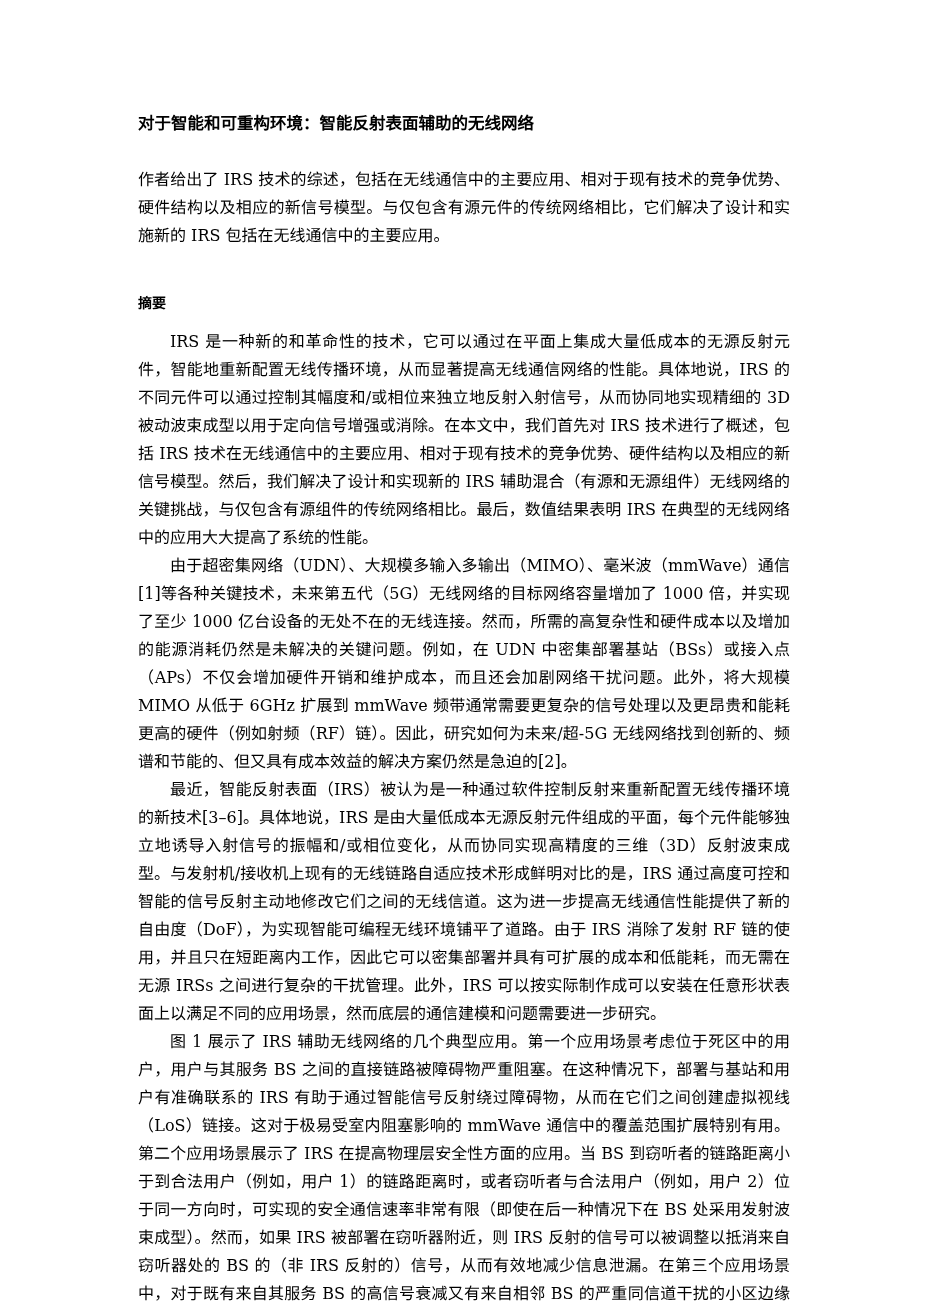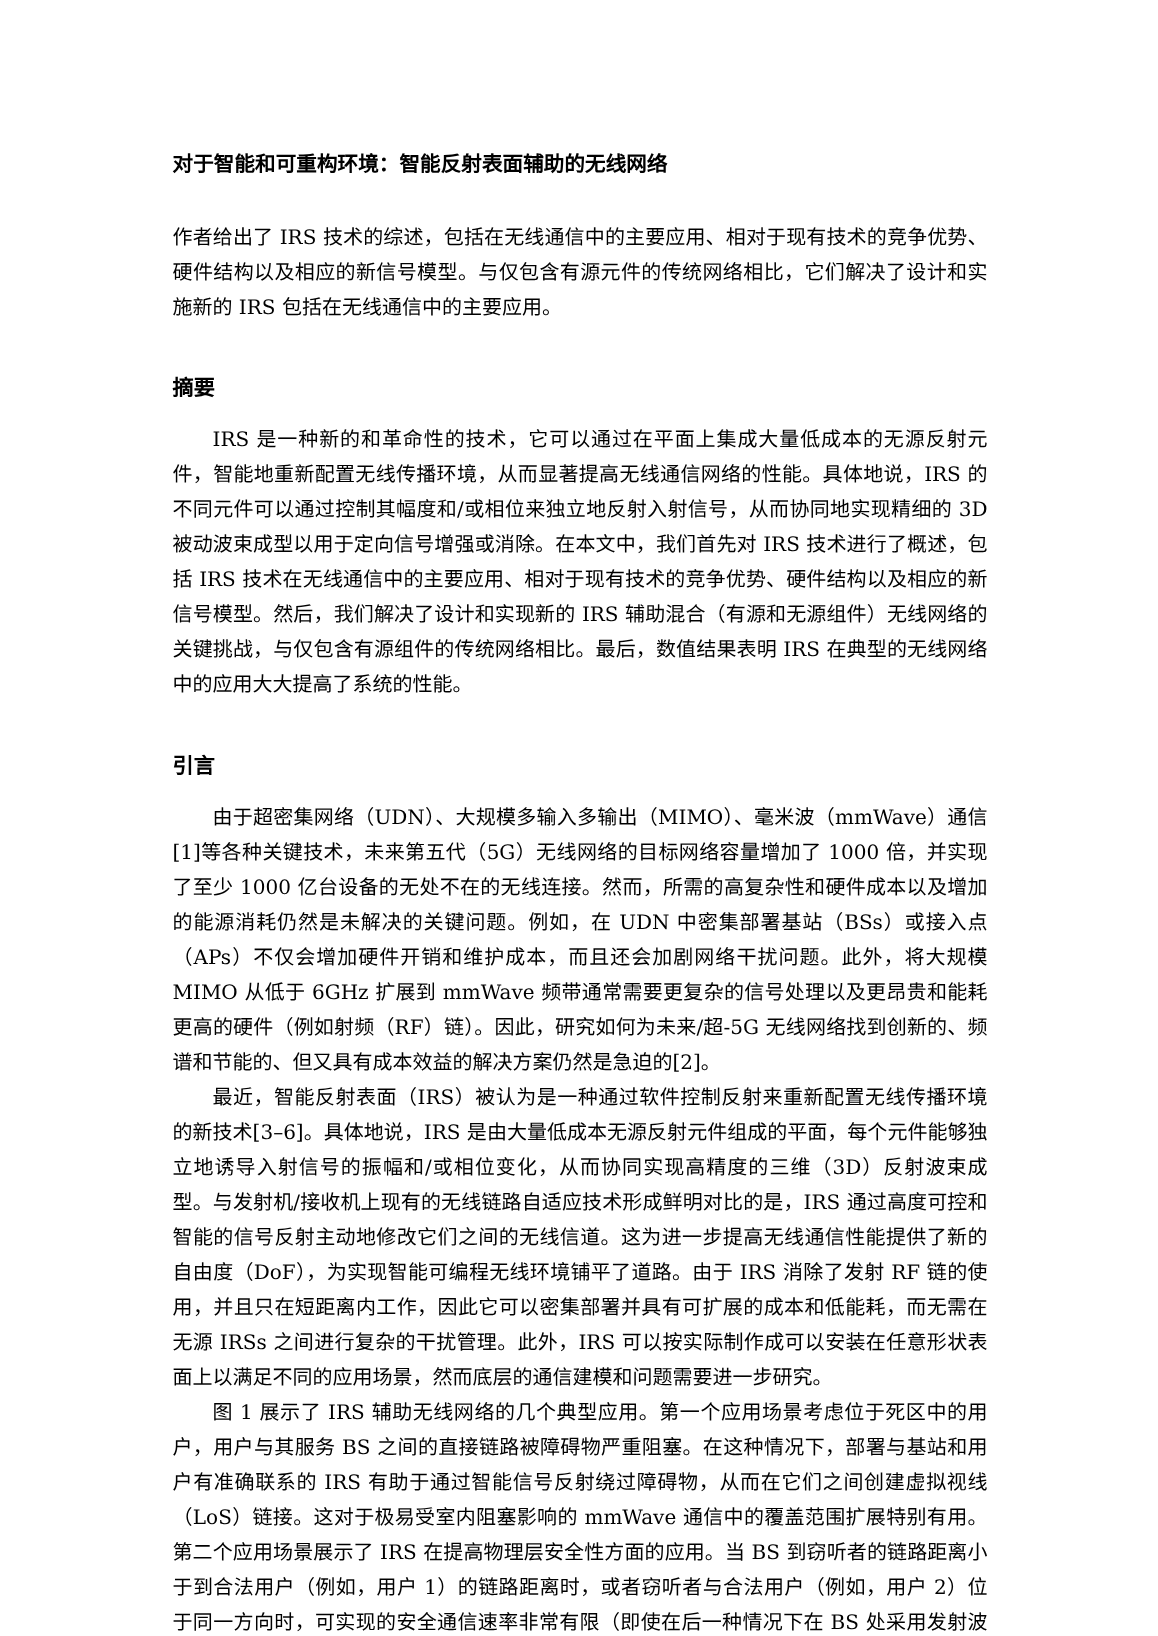--- a/index.html
+++ b/index.html
@@ -13,33 +13,33 @@
     min-height: 1309px;
     background: #ffffff;
     box-sizing: border-box;
     padding: 104px 136px 80px 138px;
     color: #000000;
     font-family: "DejaVu Serif", "Liberation Serif", serif;
     font-size: 16px;
     line-height: 28px;
   }
   .title {
-    font-family: Liberation Mono, monospace;
+    font-family: Liberation Sans, sans-serif;
     font-size: 16.5px;
     font-weight: bold;
     line-height: 22px;
-    margin: 18px 0 32px 0;
+    margin: 8px 0 32px 0;
   }
   .lead {
     margin: 0;
     text-align: justify;
   }
   .heading {
-    font-family: Liberation Mono, monospace;
-    font-size: 17px;
+    font-family: Liberation Sans, sans-serif;
+    font-size: 14px;
     font-weight: bold;
     line-height: 22px;
     margin: 42px 0 14px 0;
   }
   .para {
     margin: 0;
     text-align: justify;
     text-indent: 2em;
   }
 </style>
@@ -49,21 +49,20 @@
 <div class="sheet">
 
   <h1 class="title">对于智能和可重构环境：智能反射表面辅助的无线网络</h1>
 
   <p class="lead">作者给出了 IRS 技术的综述，包括在无线通信中的主要应用、相对于现有技术的竞争优势、硬件结构以及相应的新信号模型。与仅包含有源元件的传统网络相比，它们解决了设计和实施新的 IRS 包括在无线通信中的主要应用。</p>
 
   <h2 class="heading">摘要</h2>
 
   <p class="para">IRS 是一种新的和革命性的技术，它可以通过在平面上集成大量低成本的无源反射元件，智能地重新配置无线传播环境，从而显著提高无线通信网络的性能。具体地说，IRS 的不同元件可以通过控制其幅度和/或相位来独立地反射入射信号，从而协同地实现精细的 3D 被动波束成型以用于定向信号增强或消除。在本文中，我们首先对 IRS 技术进行了概述，包括 IRS 技术在无线通信中的主要应用、相对于现有技术的竞争优势、硬件结构以及相应的新信号模型。然后，我们解决了设计和实现新的 IRS 辅助混合（有源和无源组件）无线网络的关键挑战，与仅包含有源组件的传统网络相比。最后，数值结果表明 IRS 在典型的无线网络中的应用大大提高了系统的性能。</p>
 
-  <h2 class="heading">引言</h2>
 
   <p class="para">由于超密集网络（UDN）、大规模多输入多输出（MIMO）、毫米波（mmWave）通信[1]等各种关键技术，未来第五代（5G）无线网络的目标网络容量增加了 1000 倍，并实现了至少 1000 亿台设备的无处不在的无线连接。然而，所需的高复杂性和硬件成本以及增加的能源消耗仍然是未解决的关键问题。例如，在 UDN 中密集部署基站（BSs）或接入点（APs）不仅会增加硬件开销和维护成本，而且还会加剧网络干扰问题。此外，将大规模 MIMO 从低于 6GHz 扩展到 mmWave 频带通常需要更复杂的信号处理以及更昂贵和能耗更高的硬件（例如射频（RF）链）。因此，研究如何为未来/超-5G 无线网络找到创新的、频谱和节能的、但又具有成本效益的解决方案仍然是急迫的[2]。</p>
 
   <p class="para">最近，智能反射表面（IRS）被认为是一种通过软件控制反射来重新配置无线传播环境的新技术[3–6]。具体地说，IRS 是由大量低成本无源反射元件组成的平面，每个元件能够独立地诱导入射信号的振幅和/或相位变化，从而协同实现高精度的三维（3D）反射波束成型。与发射机/接收机上现有的无线链路自适应技术形成鲜明对比的是，IRS 通过高度可控和智能的信号反射主动地修改它们之间的无线信道。这为进一步提高无线通信性能提供了新的自由度（DoF），为实现智能可编程无线环境铺平了道路。由于 IRS 消除了发射 RF 链的使用，并且只在短距离内工作，因此它可以密集部署并具有可扩展的成本和低能耗，而无需在无源 IRSs 之间进行复杂的干扰管理。此外，IRS 可以按实际制作成可以安装在任意形状表面上以满足不同的应用场景，然而底层的通信建模和问题需要进一步研究。</p>
 
   <p class="para">图 1 展示了 IRS 辅助无线网络的几个典型应用。第一个应用场景考虑位于死区中的用户，用户与其服务 BS 之间的直接链路被障碍物严重阻塞。在这种情况下，部署与基站和用户有准确联系的 IRS 有助于通过智能信号反射绕过障碍物，从而在它们之间创建虚拟视线（LoS）链接。这对于极易受室内阻塞影响的 mmWave 通信中的覆盖范围扩展特别有用。第二个应用场景展示了 IRS 在提高物理层安全性方面的应用。当 BS 到窃听者的链路距离小于到合法用户（例如，用户 1）的链路距离时，或者窃听者与合法用户（例如，用户 2）位于同一方向时，可实现的安全通信速率非常有限（即使在后一种情况下在 BS 处采用发射波束成型）。然而，如果 IRS 被部署在窃听器附近，则 IRS 反射的信号可以被调整以抵消来自窃听器处的 BS 的（非 IRS 反射的）信号，从而有效地减少信息泄漏。在第三个应用场景中，对于既有来自其服务 BS 的高信号衰减又有来自相邻 BS 的严重同信道干扰的小区边缘用户，</p>
 
 </div>
 
 </body></html>

